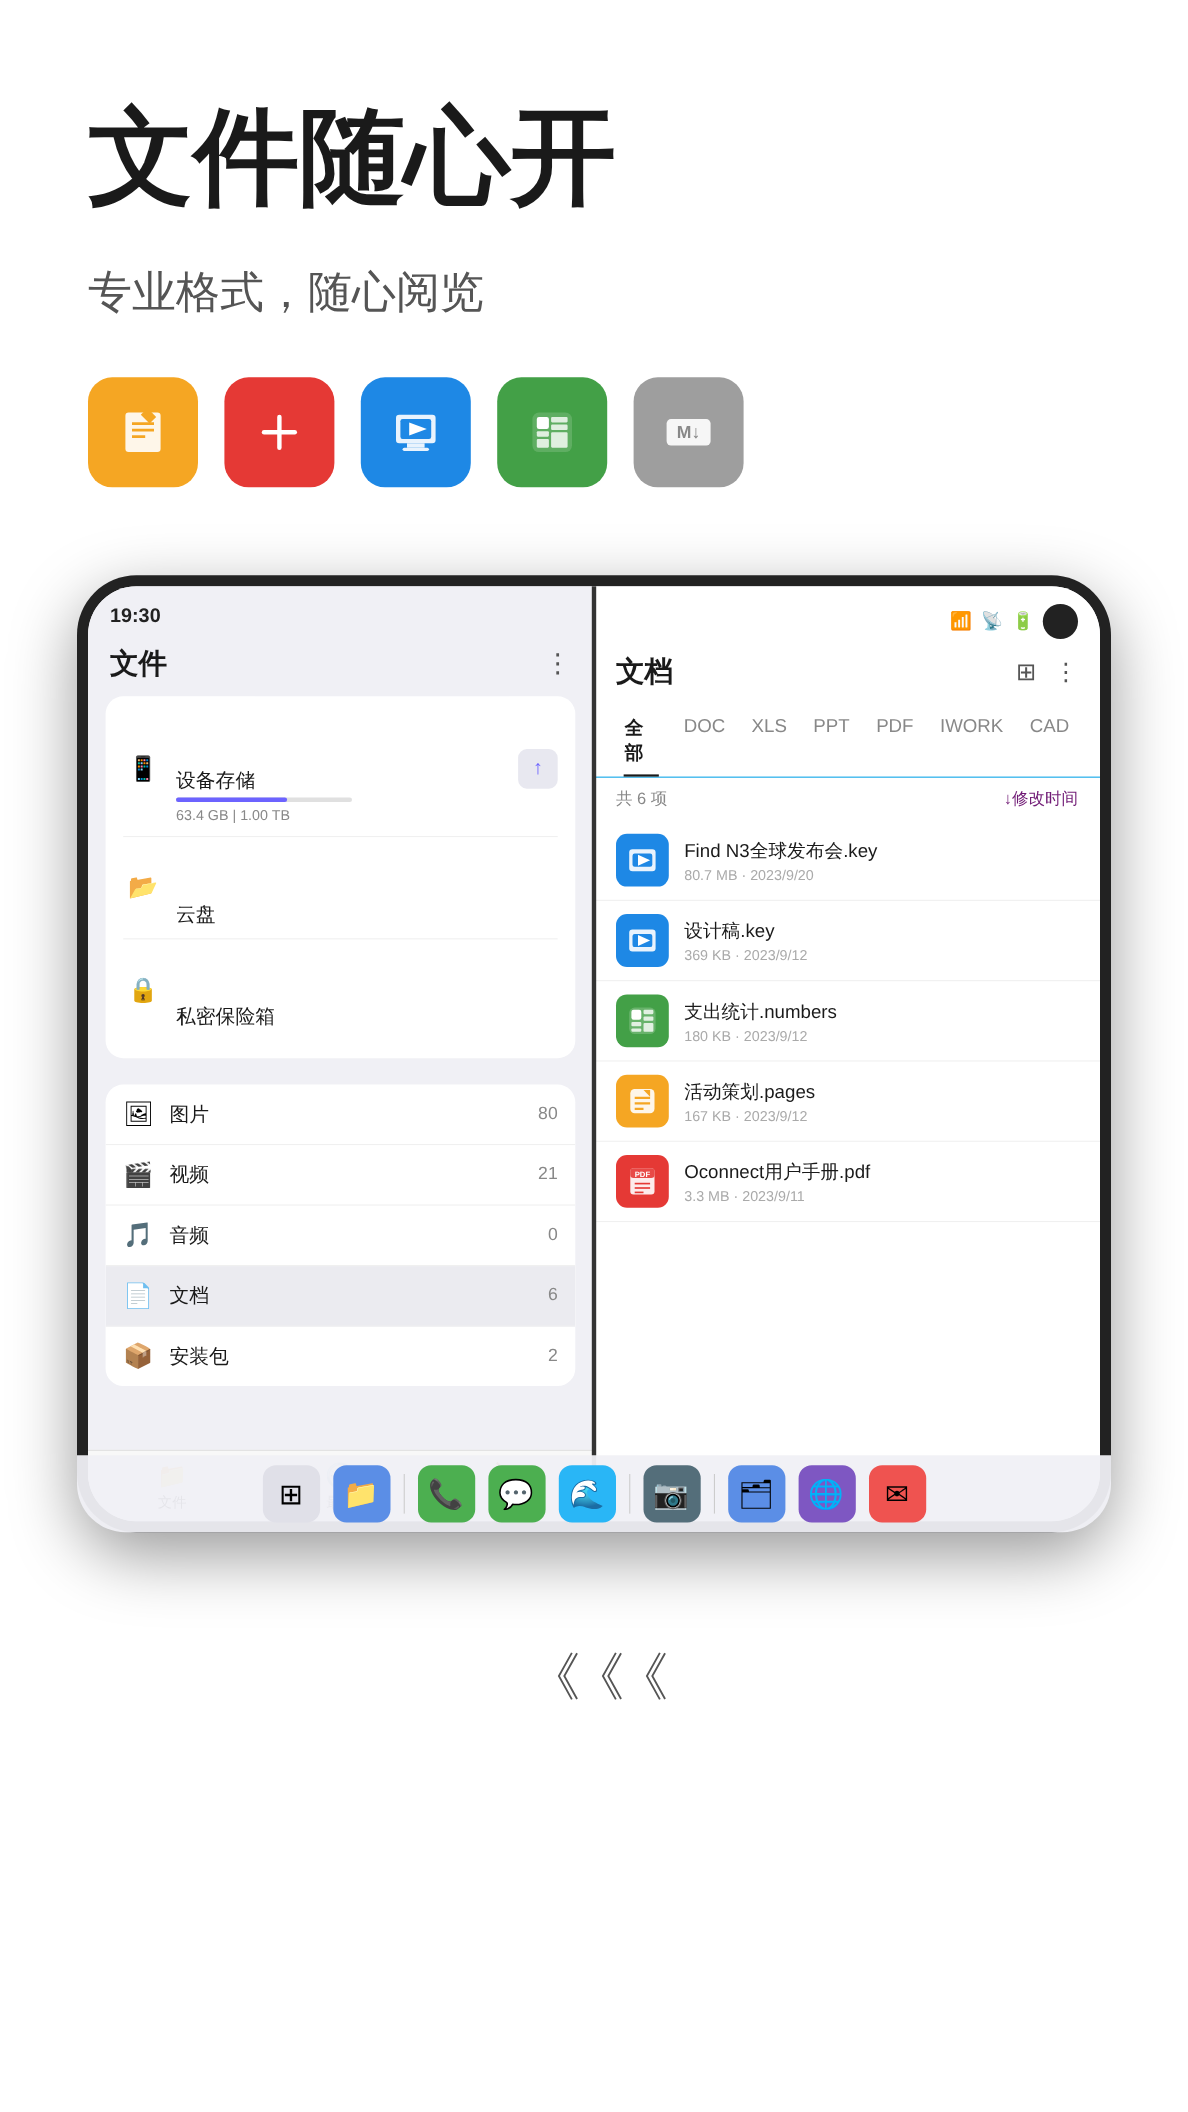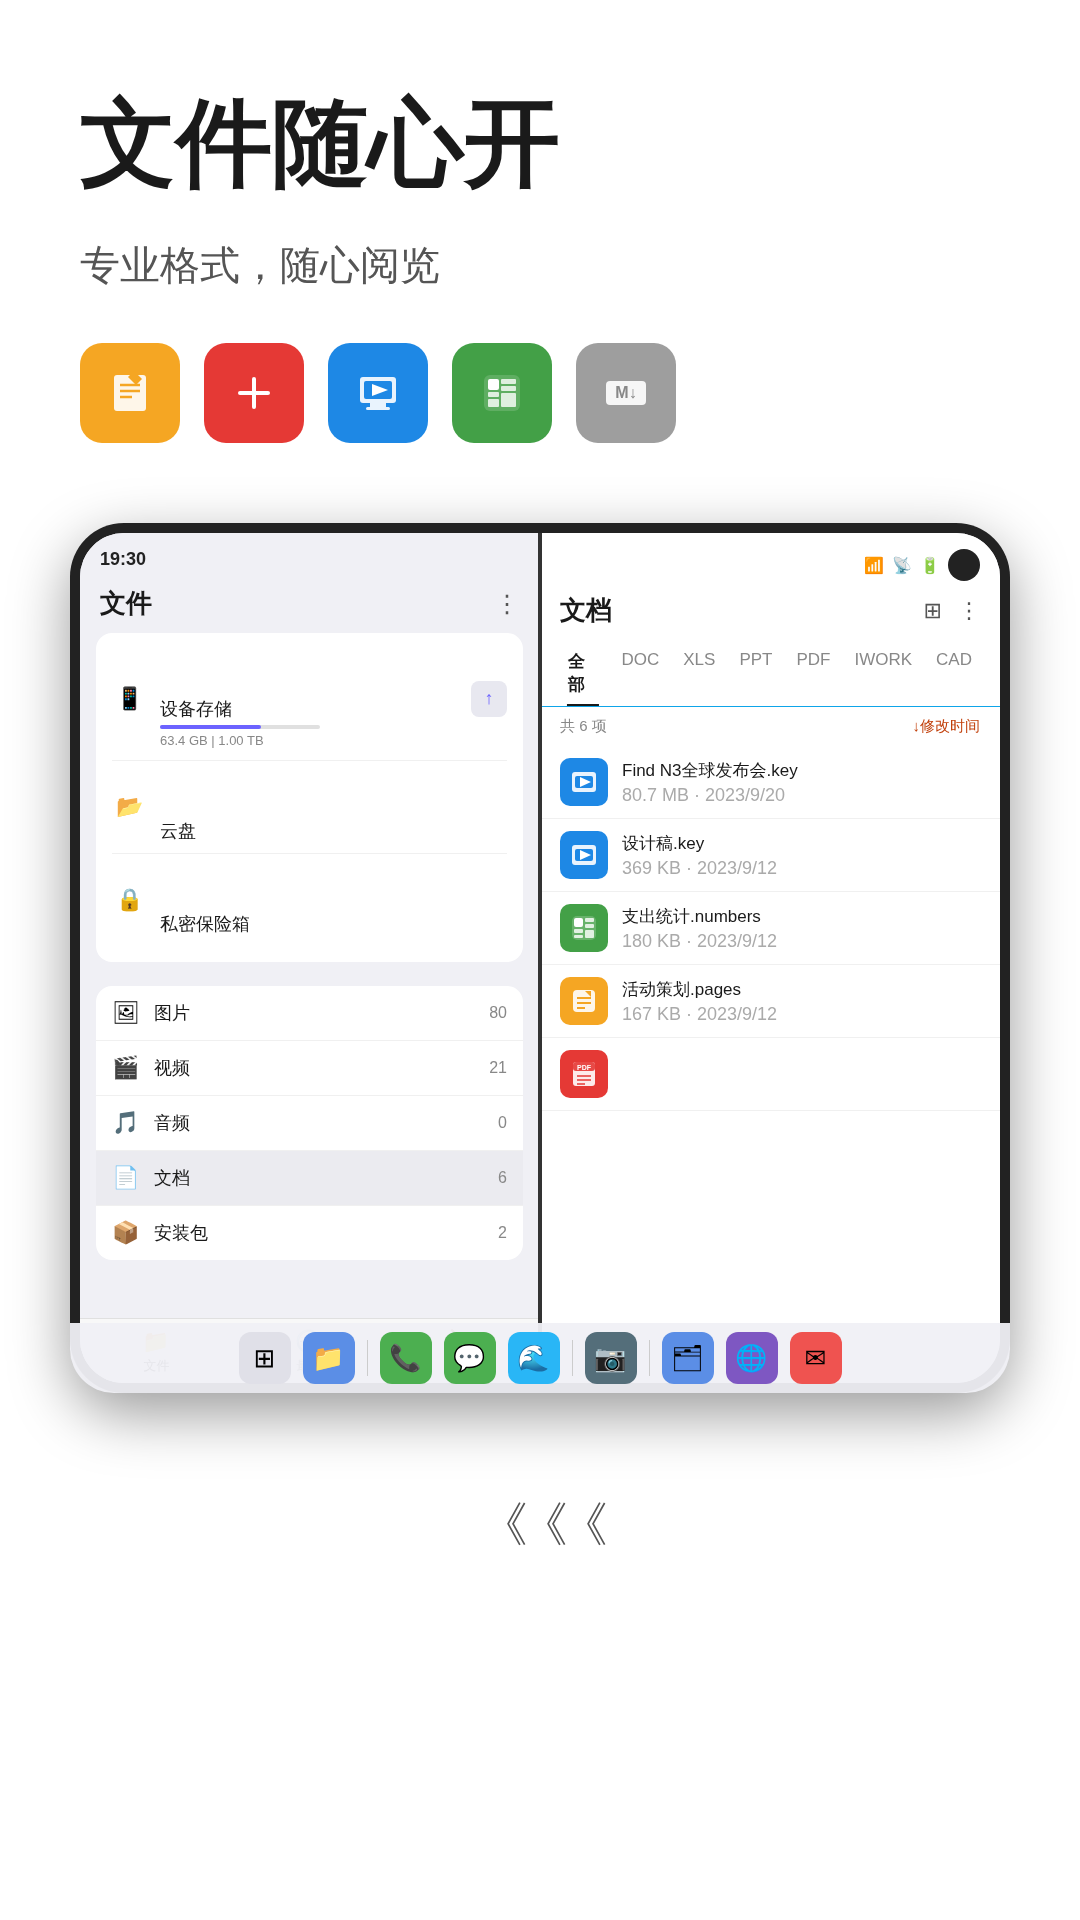--- a/index.html
+++ b/index.html
@@ -269,21 +269,21 @@
       background: #1a1a1a;
     }
 
     .file-list-header {
       display: flex;
       justify-content: space-between;
       padding: 10px 20px;
       font-size: 15px;
       color: #888;
     }
-    .sort-btn { display: flex; align-items: center; gap: 4px; color: #c2410c; font-size: 15px; }
+    .sort-btn { display: flex; align-items: center; gap: 4px; color: #701a75; font-size: 15px; }
 
     
     .file-list { flex: 1; overflow: hidden; }
     .file-item {
       display: flex;
       align-items: center;
       padding: 12px 20px;
       border-bottom: 1px solid #f0f0f0;
     }
     .file-icon {
@@ -299,21 +299,21 @@
       flex-shrink: 0;
     }
     .file-icon.key { background: #1e88e5; }
     .file-icon.numbers { background: #43a047; }
     .file-icon.dwg { background: #e53935; }
     .file-icon.pages { background: #f5a623; }
     .file-icon.pdf { background: #e53935; }
 
     .file-info { flex: 1; }
     .file-name { font-size: 17px; color: #1a1a1a; margin-bottom: 3px; font-weight: 500; }
-    .file-meta { font-size: 18px; color: #aaa; }
+    .file-meta { font-size: 13px; color: #aaa; }
     .dock-icon {
       width: 52px;
       height: 52px;
       border-radius: 12px;
       display: flex;
       align-items: center;
       justify-content: center;
       font-size: 26px;
     }
 
@@ -554,20 +554,24 @@
           <div class="file-item">
             <div class="file-icon pdf">
               <svg width="30" height="30" viewBox="0 0 30 30" fill="none">
                 <rect x="4" y="3" width="22" height="24" rx="3" fill="white" opacity="0.9"></rect>
                 <rect x="4" y="3" width="22" height="9" rx="3" fill="#e53935" opacity="0.9"></rect>
                 <text x="15" y="11" text-anchor="middle" font-size="7" font-weight="700" fill="white">PDF</text>
                 <line x1="8" y1="17" x2="22" y2="17" stroke="#e53935" stroke-width="1.5"></line>
                 <line x1="8" y1="21" x2="22" y2="21" stroke="#e53935" stroke-width="1.5"></line>
                 <line x1="8" y1="25" x2="16" y2="25" stroke="#e53935" stroke-width="1.5"></line>
               </svg>
+            </div>
+            <div class="file-info">
+              <div class="file-name">Oconnect用户手册.pdf</div>
+              <div class="file-meta">3.3 MB · 2023/9/11</div>
             </div>
           </div>
         </div>
       </div>
     </div>
 
     <div style="position: absolute; bottom: 0; left: 0; right: 0; height: 70px; background: rgba(240,240,245,0.95); border-radius: 0 0 44px 44px; display: flex; align-items: center; justify-content: center; gap: 12px; z-index: 20;">
       <div class="dock-icon" style="background:#e0e0e8;">⊞</div>
       <div class="dock-icon" style="background:#5b8ee6;">📁</div>
       <div style="width:1px; height:36px; background:#ccc;"></div>

